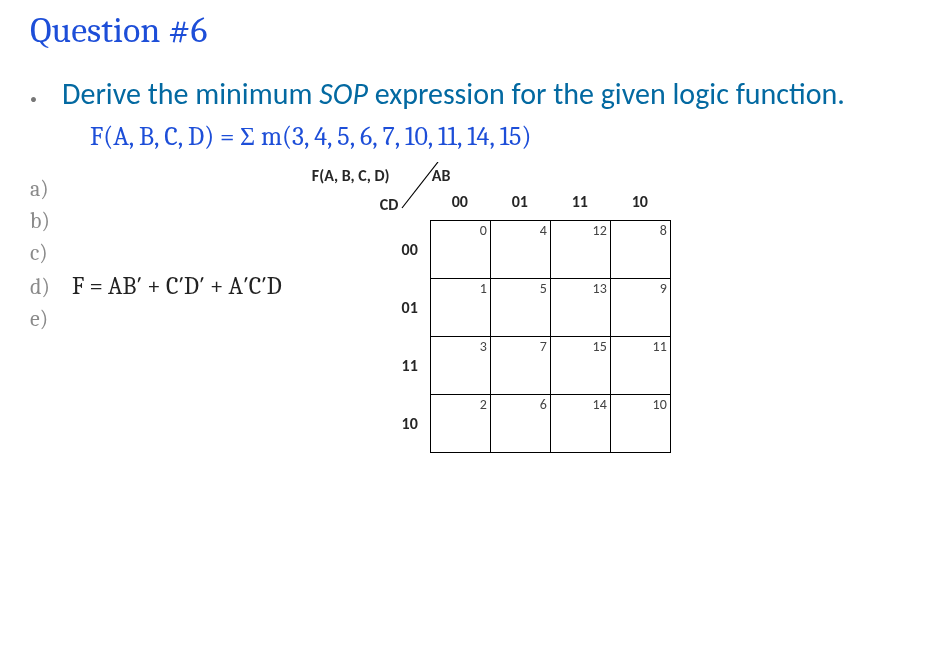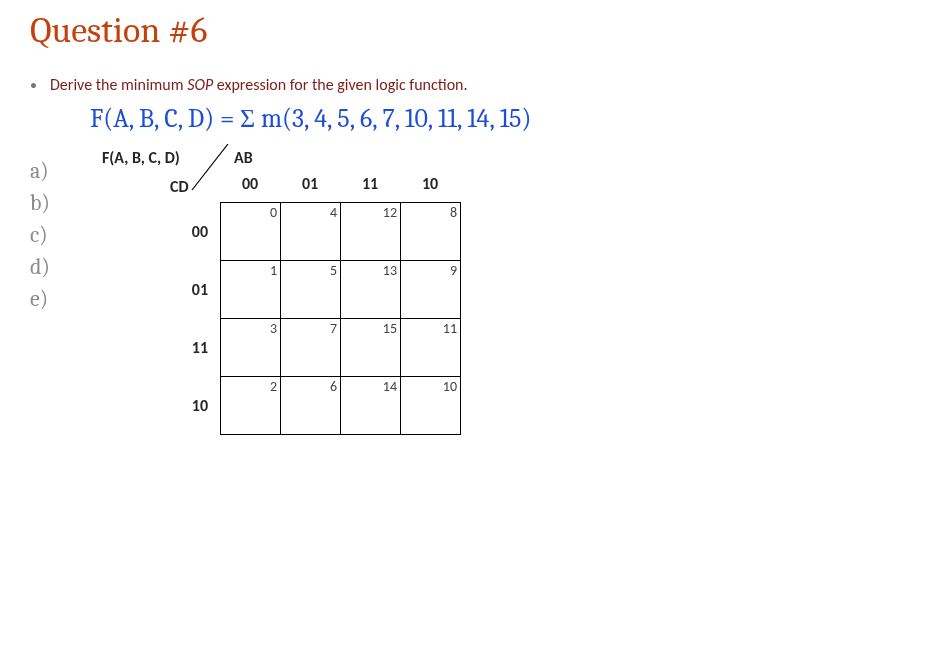--- a/index.html
+++ b/index.html
@@ -7,38 +7,39 @@
     background: #fff;
     color: #262626;
     margin: 0;
     padding: 10px 30px 30px 30px;
     width: 925px;
     box-sizing: border-box;
   }
   .title {
     font-family: "Cambria", Georgia, serif;
     font-size: 36px;
-    color: #c2410c;
+    color: #1d4ed8;
     margin: 0 0 24px 0;
     font-weight: 400;
   }
   .bullet-row {
     display: flex;
     align-items: baseline;
     margin-bottom: 10px;
   }
   .bullet {
     color: #777;
     font-size: 14px;
     width: 20px;
     text-align: left;
   }
   .instruction {
-    font-size: 16px;
-    color: #7f1d1d;
+    font-size: 30px;
+    color: #0369a1;
+    margin-left: 12px;
   }
   .instruction .italic {
     font-style: italic;
   }
   .equation {
     font-family: "Cambria", Georgia, serif;
     font-size: 26px;
     color: #1d4ed8;
     margin: 6px 0 18px 60px;
   }
@@ -82,21 +83,20 @@
     top: 6px;
     font-weight: 700;
     font-size: 16px;
   }
   .ab-label {
     position: absolute;
     left: 110px;
     top: 6px;
     font-weight: 700;
     font-size: 16px;
-    margin-left: 12px;
   }
   .cd-label {
     position: absolute;
     left: 58px;
     top: 35px;
     font-weight: 700;
     font-size: 16px;
   }
   .diag {
     position: absolute;
@@ -170,20 +170,21 @@
         <span class="letter">a)</span>
       </div>
       <div class="choice">
         <span class="letter">b)</span>
       </div>
       <div class="choice">
         <span class="letter">c)</span>
       </div>
       <div class="choice">
         <span class="letter">d)</span>
+        <span class="expr">F = AB′ + C′D′ + A′C′D</span>
       </div>
       <div class="choice">
         <span class="letter">e)</span>
       </div>
     </div>
   </div>
 
   <div class="kmap-zone">
     <div class="kmap-header">
       <span class="fn-label">F(A, B, C, D)</span>

